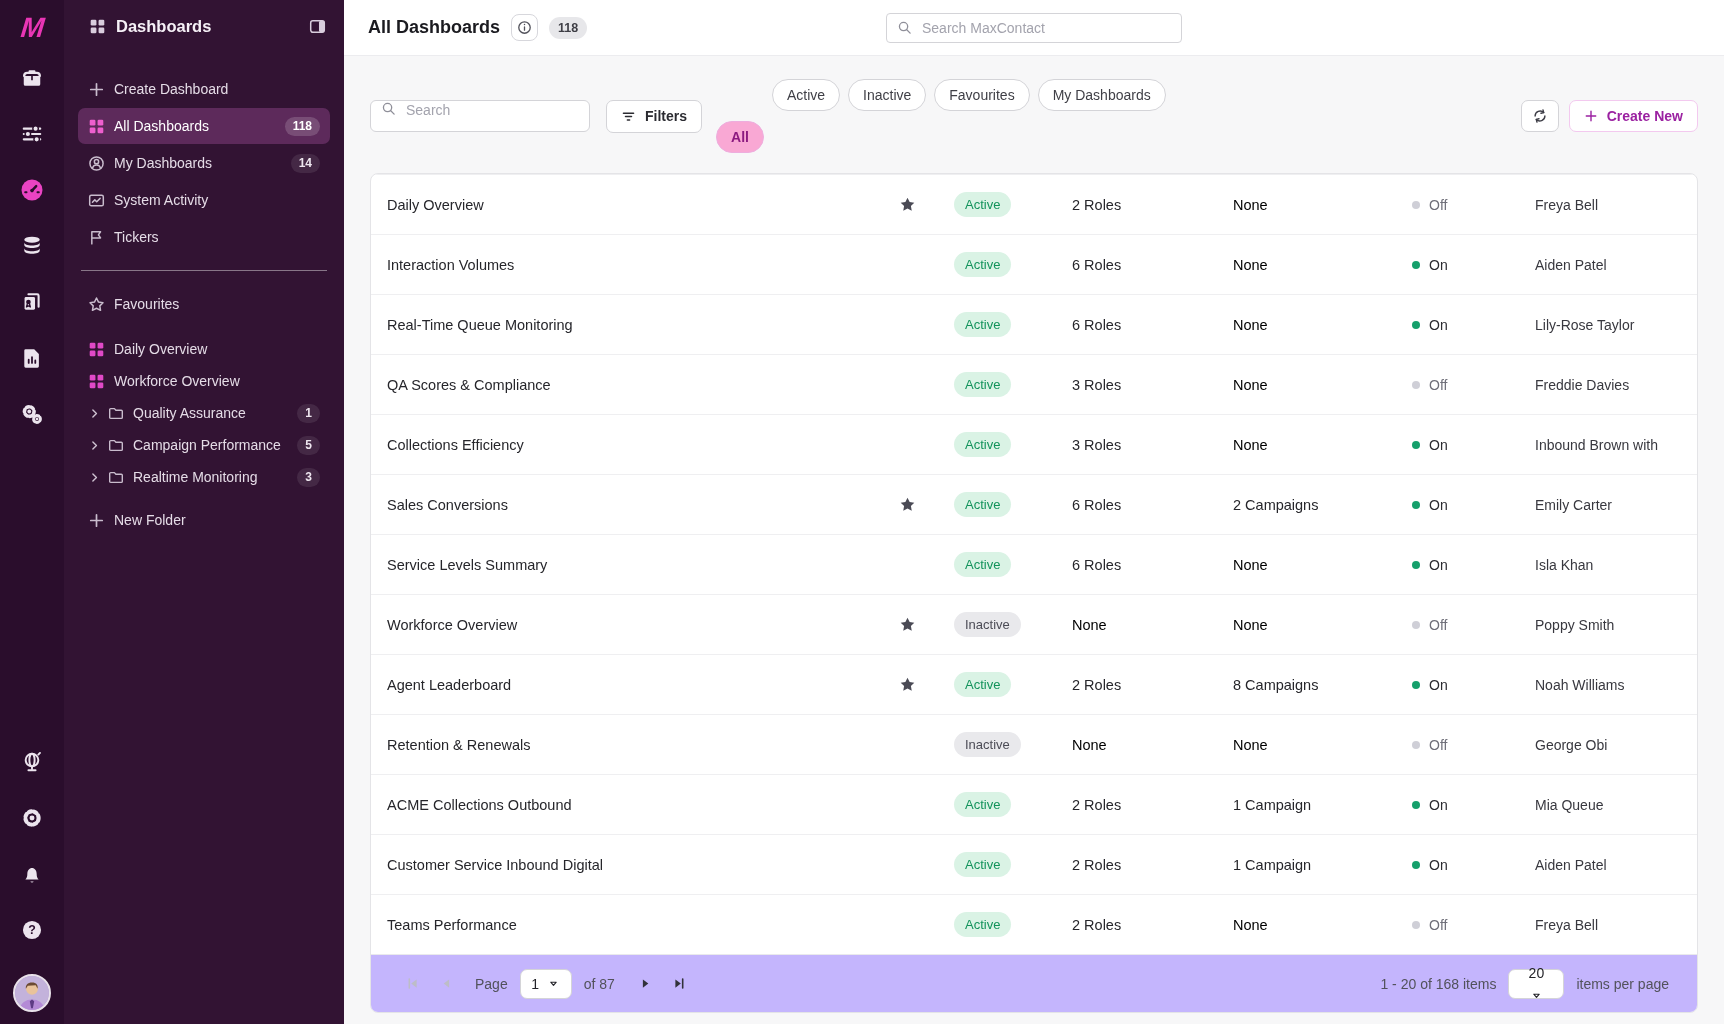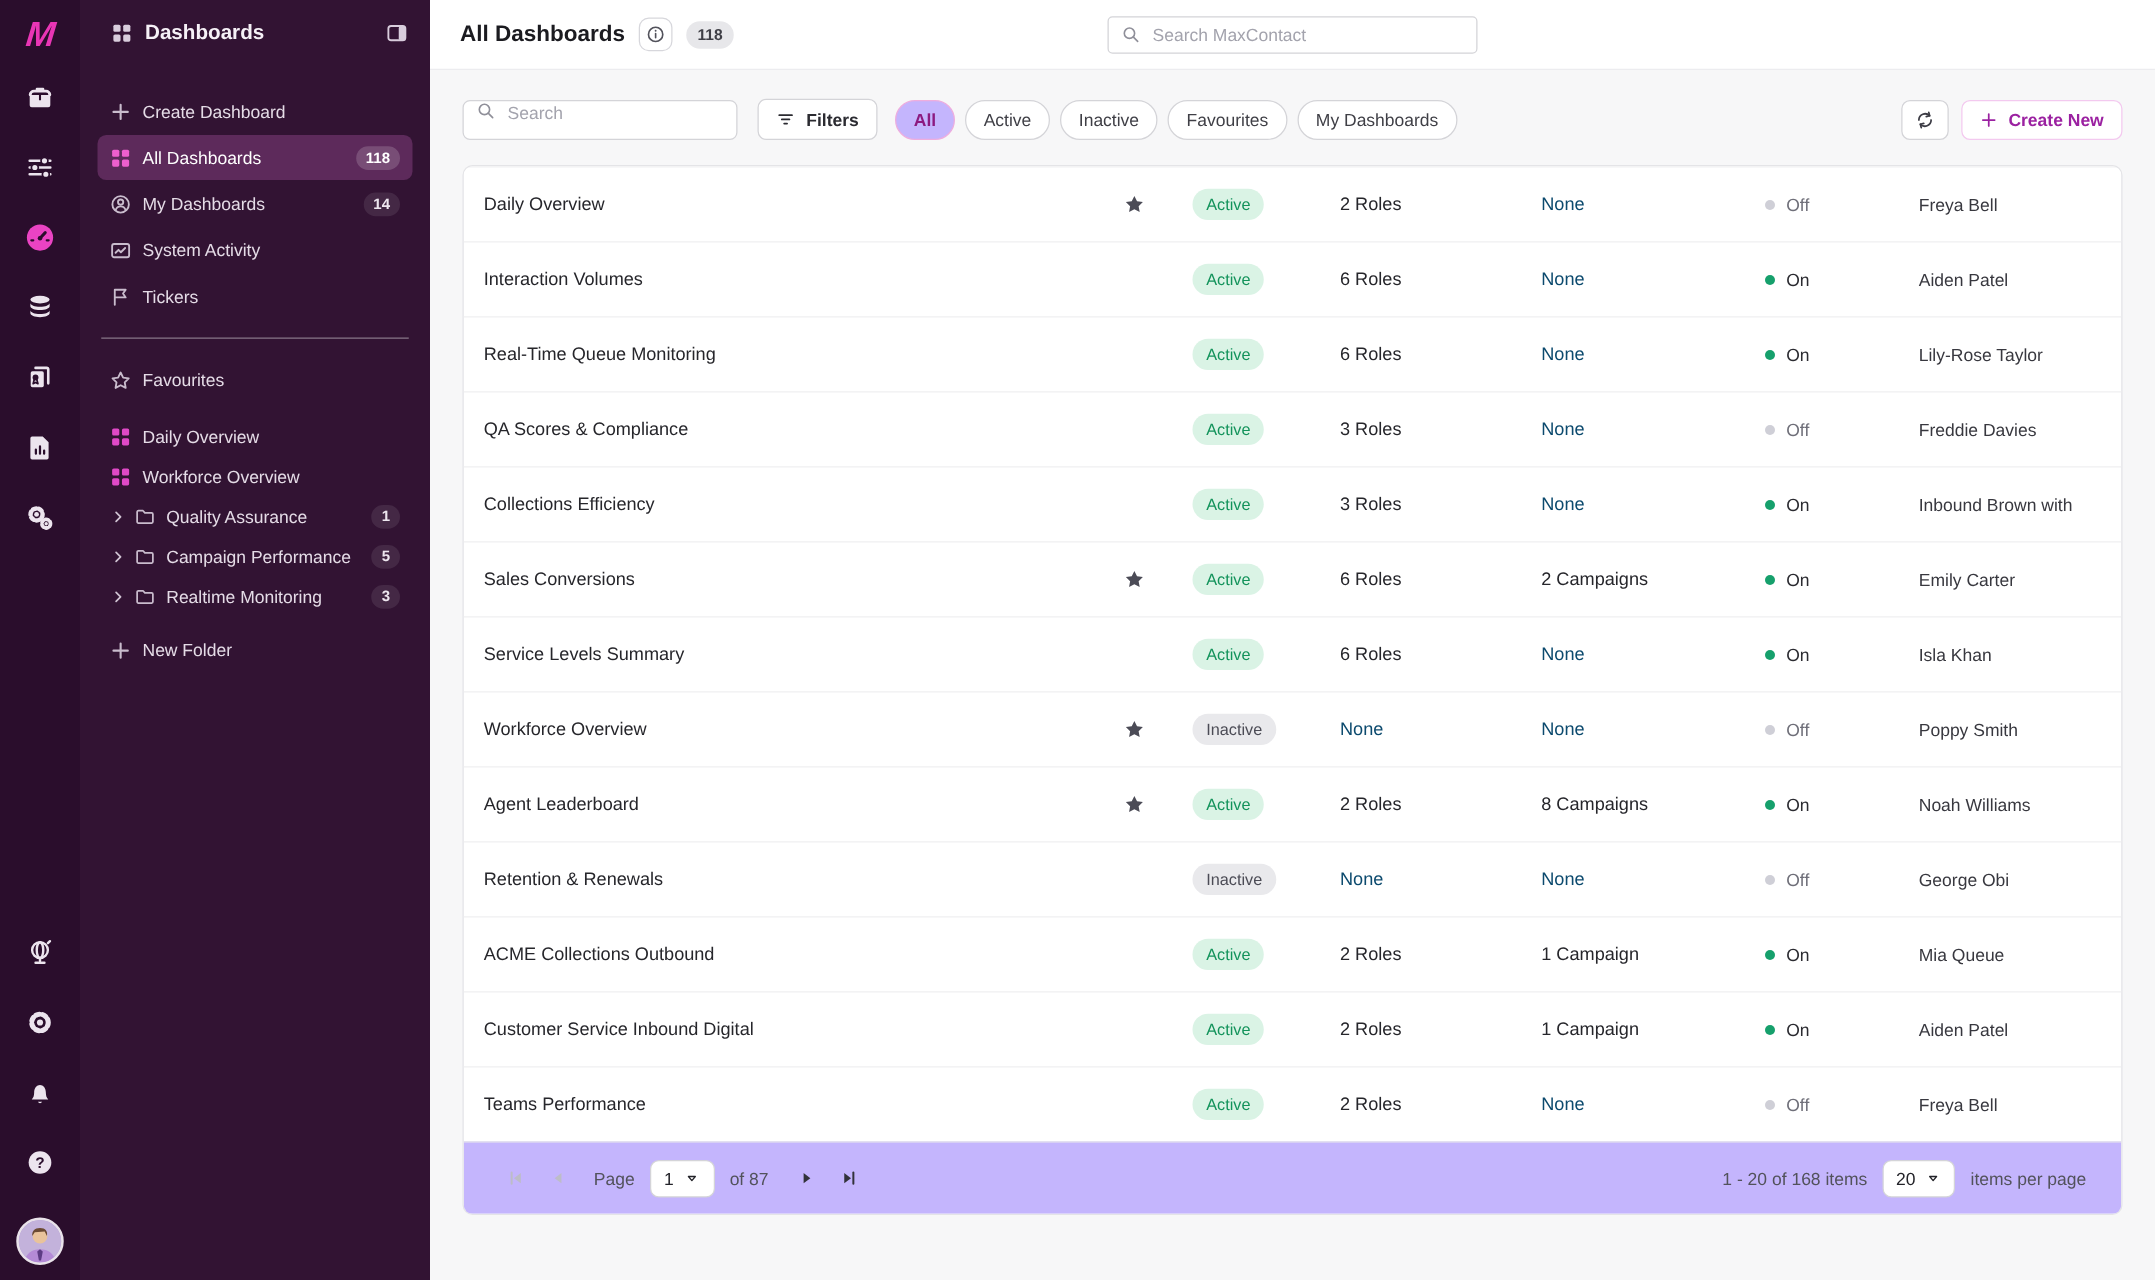--- a/index.html
+++ b/index.html
@@ -105,21 +105,21 @@
     margin-left:16px; height:33px; border:1px solid #d4d4d8; border-radius:7px;
     background:#fff; display:flex; align-items:center; gap:9px; padding:0 14px;
     font-size:14px; font-weight:600; color:#2b2b31; cursor:pointer; font-family:inherit;
   }
   .pills { display:flex; gap:8px; margin-left:14px; }
   .pill {
     height:32px; border-radius:16px; border:1px solid #d4d4d8; background:#fff;
     padding:0 14px; display:flex; align-items:center; font-size:14px; color:#3f3f46;
     cursor:pointer; font-family:inherit;
   }
-  .pill.active { background:#c4b5fd; border-color:#eeadde; color:#8c1a80; font-weight:600; }
+  .pill.active { background:#f9a8d4; border-color:#eeadde; color:#8c1a80; font-weight:600;margin-top:42px; }
   .refresh-btn {
     margin-left:auto; width:38px; height:32px; border:1px solid #d4d4d8; border-radius:7px;
     background:#fff; color:#3c3c45; display:flex; align-items:center; justify-content:center;
     cursor:pointer; padding:0;
   }
   .create-btn {
     margin-left:10px; height:32px; border:1px solid #f3c9ef; border-radius:7px;
     background:#fff; color:#9b21a1; font-size:14px; font-weight:600;
     display:flex; align-items:center; gap:9px; padding:0 14px; cursor:pointer; font-family:inherit;
   }
@@ -140,21 +140,21 @@
     height:40px; display:flex; align-items:center;
   }
   .th + .th { border-left:1px solid #e4e4e7; }
   .body-row { height:60px; border-top:1px solid #efeff1; cursor:pointer; }
   .cell { padding:0 16px; font-size:14.5px; color:#26262b; }
   .title-cell { display:flex; align-items:center; justify-content:space-between; padding-right:22px; }
   .star { color:#4b4b56; display:flex; }
   .status-pill { display:inline-block; font-size:13px; padding:5px 11px; border-radius:13px; }
   .st-active { background:#daf3e5; color:#13935b; }
   .st-inactive { background:#e9e9ec; color:#4b4b55; }
-  .muted { color:#0c4a6e; }
+  .muted { color:#000000; }
   .link-cell { display:flex; align-items:center; gap:9px; font-size:14px; }
   .dot { width:8px; height:8px; border-radius:50%; flex-shrink:0; }
   .dot.on { background:#16a06c; } .dot.off { background:#cfcfd7; }
   .link-on { color:#2b2b31; } .link-off { color:#6f6f79; }
   .created-cell { padding:0 14px; font-size:14px; color:#38383f; }
 
   
   .pager {
     height:58px; border-top:1px solid #e9e9ec; background:#c4b5fd;
     display:flex; align-items:center; padding:0 28px; font-size:14px; color:#52525b;
@@ -166,21 +166,21 @@
   .pg-btn.disabled { color:#bdbdc7; }
   .pg-btn.enabled { color:#32323a; }
   .pg-gap { width:8px; }
   .pager .label { margin:0 0 0 16px; }
   .mini-select {
     height:30px; border:1px solid #d4d4d8; border-radius:7px; background:#fff;
     display:flex; align-items:center; justify-content:center; gap:8px;
     color:#232329; cursor:pointer; font-size:14px; font-family:inherit; padding:0 10px;
   }
   .page-select { margin:0 12px; min-width:52px; }
-  .size-select { margin:0 12px; min-width:56px; }
+  .size-select { margin:0 12px; min-width:56px;flex-direction:column; }
   .pager .of { margin-right:18px; }
   .pager-right { margin-left:auto; display:flex; align-items:center; }
 </style>
 </head>
 <body>
 
 <aside class="rail">
   <div class="logo">M</div>
   <div id="rail-top" style="display:flex;flex-direction:column;align-items:center;">
       <div class="rail-btn icon">

